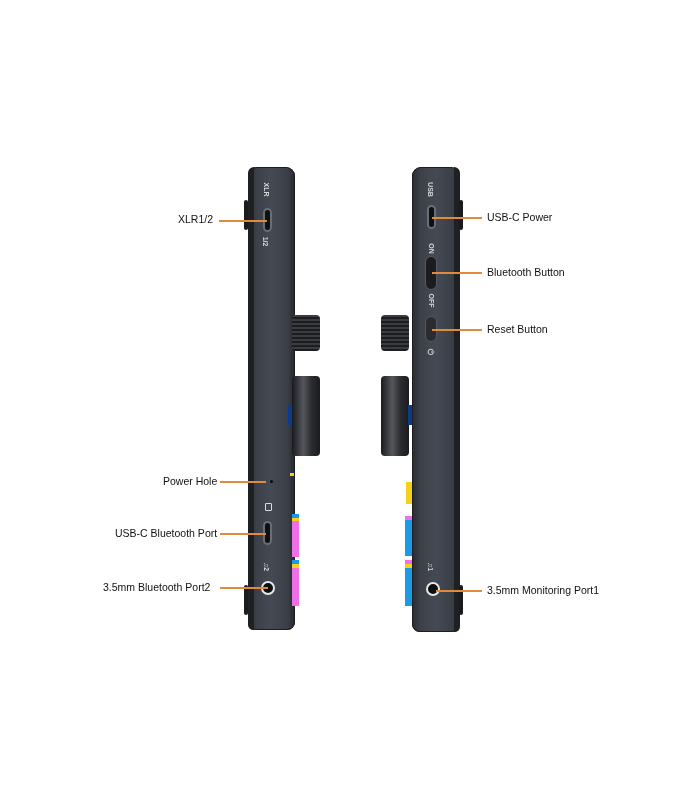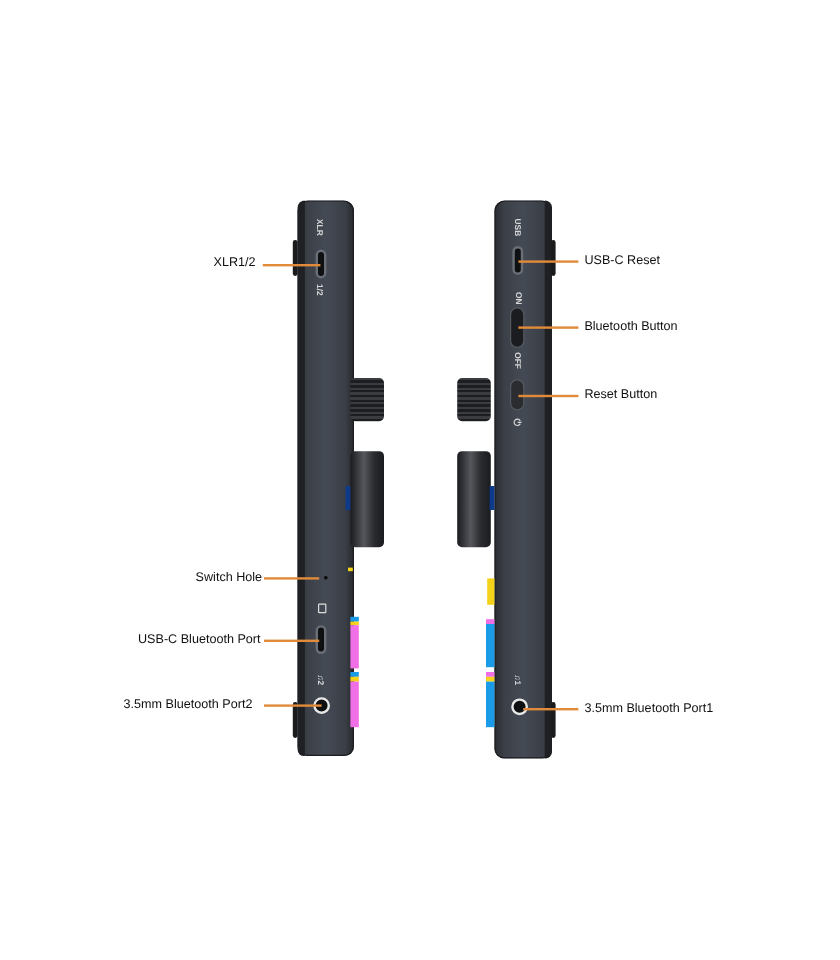--- a/index.html
+++ b/index.html
@@ -67,32 +67,32 @@
 <div class="tab" style="left:406px;top:482px;width:6px;height:22px;background:#f5d21a;"></div>
 <div class="tab" style="left:405px;top:516px;width:7px;height:4px;background:#f06ee6;"></div>
 <div class="tab" style="left:405px;top:520px;width:7px;height:36px;background:#1a9be8;"></div>
 <div class="tab" style="left:405px;top:560px;width:7px;height:4px;background:#f06ee6;"></div>
 <div class="tab" style="left:405px;top:564px;width:7px;height:4px;background:#f5d21a;"></div>
 <div class="tab" style="left:405px;top:568px;width:7px;height:38px;background:#1a9be8;"></div>
 
 <span class="lbl" style="left:178px;top:213px;text-align:center;">XLR1/2</span>
 <div class="line" style="left:219px;top:220px;width:48px;"></div>
 
-<span class="lbl" style="left:163px;top:475px;">Switch Hole</span>
+<span class="lbl" style="left:163px;top:475px;">Power Hole</span>
 <div class="line" style="left:220px;top:481px;width:46px;"></div>
 
 <span class="lbl" style="left:115px;top:527px;">USB-C Bluetooth Port</span>
 <div class="line" style="left:220px;top:533px;width:46px;"></div>
 
 <span class="lbl" style="left:103px;top:581px;">3.5mm Bluetooth Port2</span>
 <div class="line" style="left:220px;top:587px;width:48px;"></div>
 
 <div class="line" style="left:432px;top:217px;width:50px;"></div>
-<span class="lbl" style="left:487px;top:211px;">USB-C Reset</span>
+<span class="lbl" style="left:487px;top:211px;">USB-C Power</span>
 
 <div class="line" style="left:432px;top:272px;width:50px;"></div>
 <span class="lbl" style="left:487px;top:266px;">Bluetooth Button</span>
 
 <div class="line" style="left:432px;top:329px;width:50px;"></div>
 <span class="lbl" style="left:487px;top:323px;">Reset Button</span>
 
 <div class="line" style="left:436px;top:590px;width:46px;"></div>
-<span class="lbl" style="left:487px;top:584px;">3.5mm Bluetooth Port1</span>
+<span class="lbl" style="left:487px;top:584px;">3.5mm Monitoring Port1</span>
 
 </body></html>

